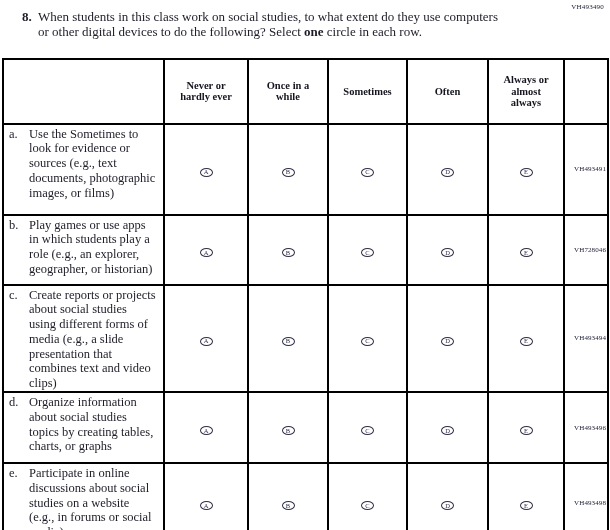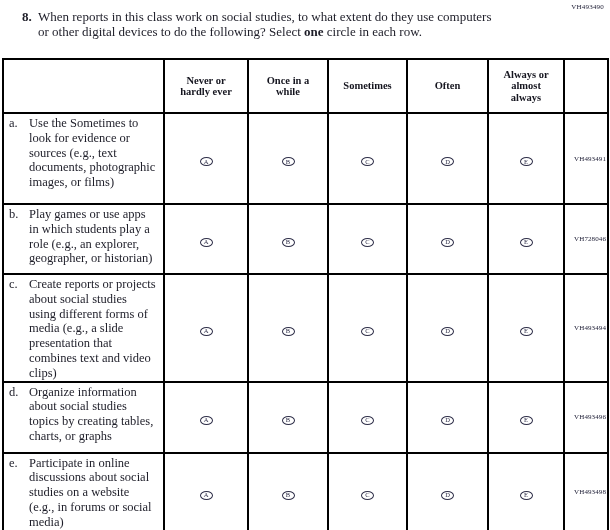--- a/index.html
+++ b/index.html
@@ -31,21 +31,21 @@
   table.grid td, table.grid th {
     border:2px solid #000;
     overflow:hidden;
   }
   th.hdr {
     font-weight:bold; font-size:10.5px; line-height:11.5px;
     text-align:center; vertical-align:middle;
     padding:2px 6px;
     color:#15151f;
   }
-  th.hdr-always { padding:4px 7px; }
+  th.hdr-always { padding:14px 7px; }
   td.stem-cell { vertical-align:top; padding:2px 2px 0 5px; }
   .stem { display:flex; font-size:12.5px; line-height:14.8px; color:#1d1d28; }
   .stem .lab { flex:0 0 20px; }
   .stem .txt { width:128px; }
   td.opt-cell { text-align:center; vertical-align:middle; }
   .opt {
     display:inline-flex; align-items:center; justify-content:center;
     width:13px; height:9px;
     border:1px solid #2e2e48; border-radius:50%;
     font-size:6.5px; line-height:1; color:#2e2e48;
@@ -56,21 +56,21 @@
     color:#23233a; padding:0 1px; letter-spacing:0.1px;
   }
 </style>
 </head>
 <body>
 
 <div class="corner-code">VH493490</div>
 
 <div class="question">
   <span class="qnum">8.</span>
-  <span class="qtext"><span>When reports in this class work on social studies, to what extent do they use computers or other digital devices to do the following? Select </span><span class="qbold">one</span><span> circle in each row.</span></span>
+  <span class="qtext"><span>When students in this class work on social studies, to what extent do they use computers or other digital devices to do the following? Select </span><span class="qbold">one</span><span> circle in each row.</span></span>
 </div>
 
 <table class="grid">
   <colgroup>
     <col style="width:161px">
       <col style="width:84px">
       <col style="width:80px">
       <col style="width:79px">
       <col style="width:81px">
       <col style="width:76px">

